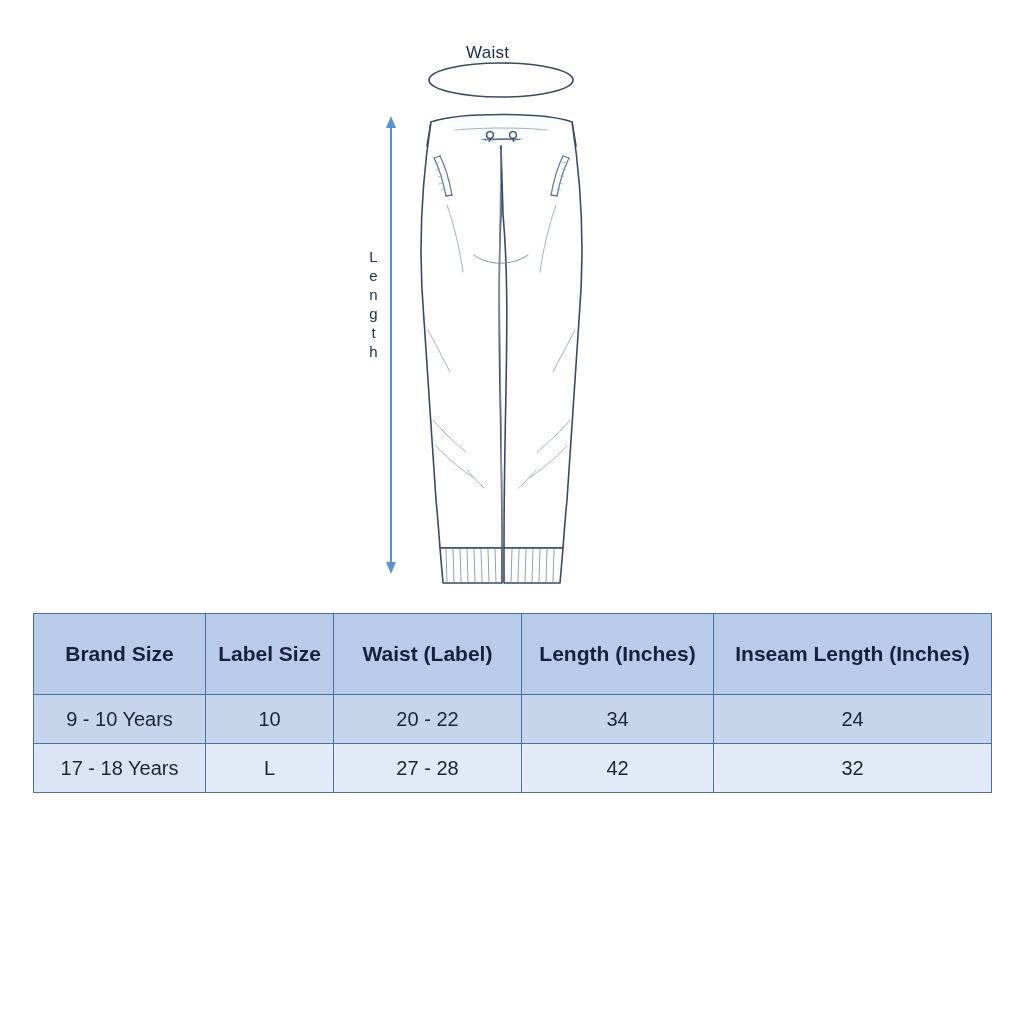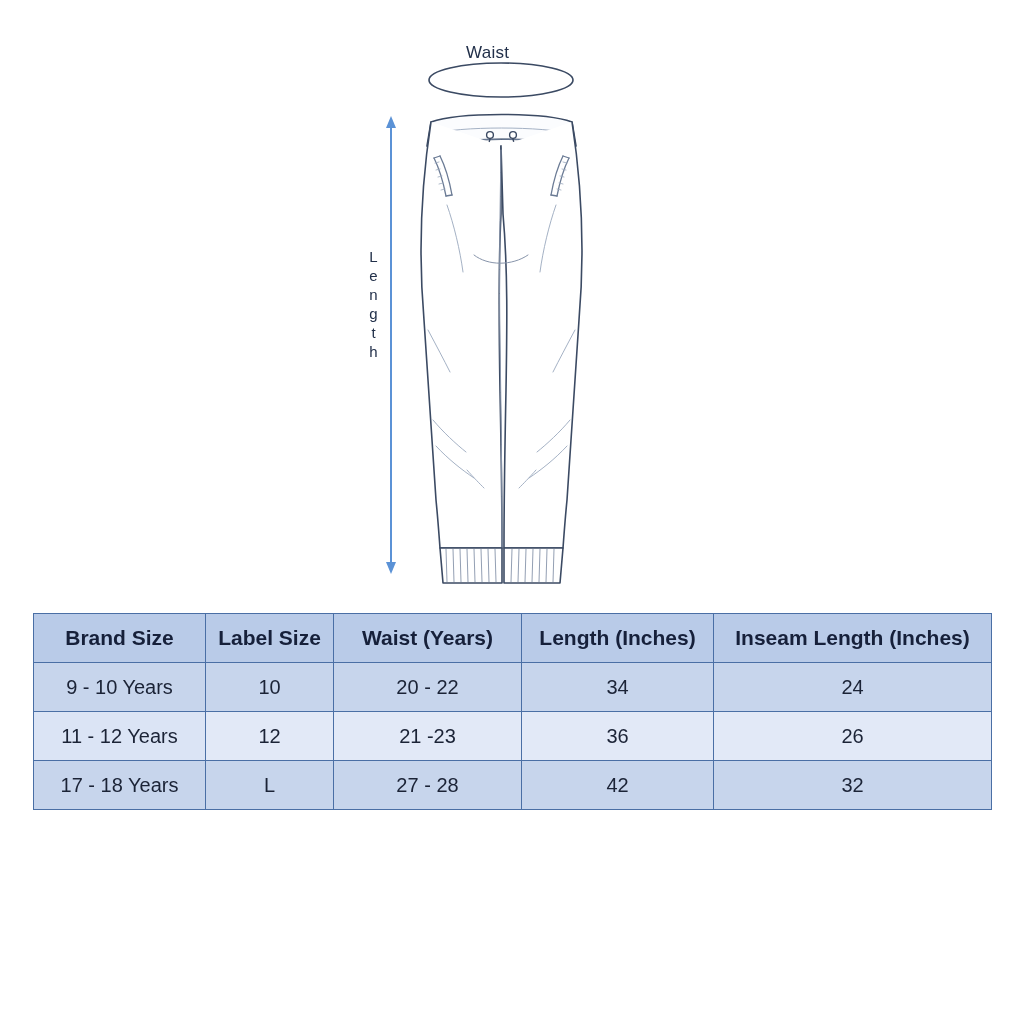--- a/index.html
+++ b/index.html
@@ -67,21 +67,21 @@
     border: 1px solid #4a6fa5;
     text-align: center;
     color: #1b2336;
     font-weight: normal;
   }
   #size-table thead th {
     background: #b9cbe8;
     font-size: 21px;
     font-weight: bold;
     height: 48px;
-    padding: 0 4px;
+    padding: 16px 4px;
     color: #16203a;
   }
   #size-table tbody td {
     height: 48px;
     font-size: 20px;
     padding: 0 4px;
   }
   #size-table tbody tr:nth-child(odd) td {
     background: #c7d5ec;
   }
@@ -213,41 +213,34 @@
       <col class="col-0">
       <col class="col-1">
       <col class="col-2">
       <col class="col-3">
       <col class="col-4">
     </colgroup>
     <thead>
       <tr>
         <th>Brand Size</th>
         <th>Label Size</th>
-        <th>Waist (Years)</th>
+        <th>Waist (Label)</th>
         <th>Length (Inches)</th>
         <th>Inseam Length (Inches)</th>
       </tr>
     </thead>
     <tbody>
       <tr>
         <td class="col-brand">9 - 10 Years</td>
         <td>10</td>
         <td>20 - 22</td>
         <td>34</td>
         <td>24</td>
       </tr>
       <tr>
-        <td class="col-brand">11 - 12 Years</td>
-        <td>12</td>
-        <td>21 -23</td>
-        <td>36</td>
-        <td>26</td>
-      </tr>
-      <tr>
         <td class="col-brand">17 - 18 Years</td>
         <td>L</td>
         <td>27 - 28</td>
         <td>42</td>
         <td>32</td>
       </tr>
     </tbody>
   </table>
 
 </div>

